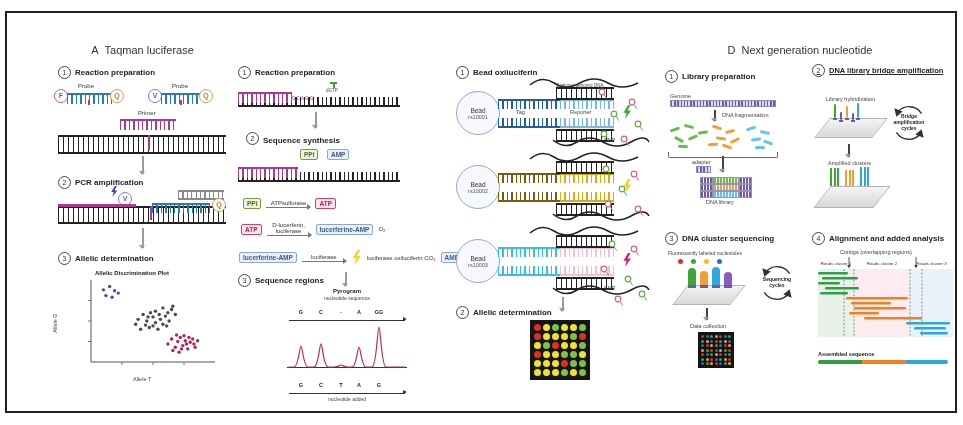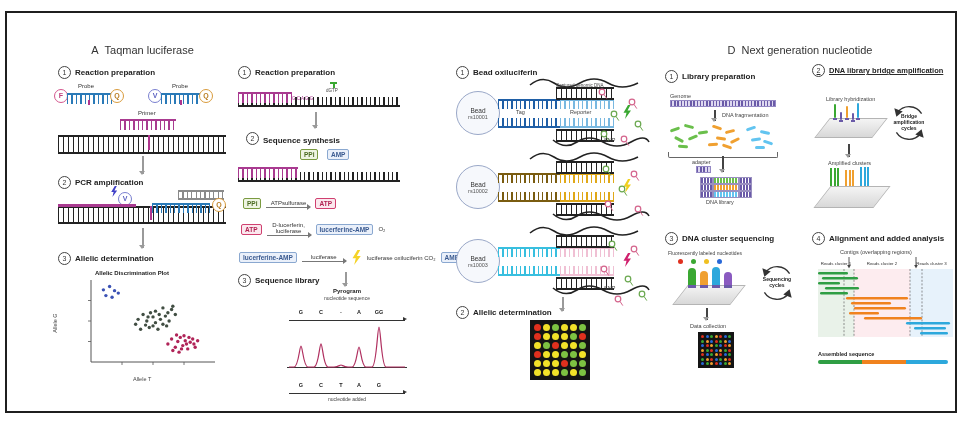--- a/index.html
+++ b/index.html
@@ -247,21 +247,21 @@
         <i style="font-style:normal">luciferase</i>
         <u class="rline"></u>
       </span>
     <span class="bolt"></span>
     <span class="plaintxt">luciferase oxiluciferin CO₂</span>
     <span class="rbox blue">AMP</span>
   </div>
 
   <div class="step" style="left:238px;top:274px;">
     <span class="snum">3</span>
-    <span class="slbl">Sequence library</span>
+    <span class="slbl">Sequence regions</span>
   </div>
   <div class="arr" style="left:345px;top:272px;height:14px;"></div>
 
   <div class="pyro" style="left:283px;top:288px;width:128px;">
     <div class="t">Pyrogram</div>
     <div class="s">nucleotide sequence</div>
     <div><svg width="120" height="8" viewBox="0 0 120 8">
           <text x="14" y="6.5" font-size="5.5" font-weight="bold" text-anchor="middle" fill="#222" font-family="Liberation Sans, sans-serif">G</text>
           <text x="34" y="6.5" font-size="5.5" font-weight="bold" text-anchor="middle" fill="#222" font-family="Liberation Sans, sans-serif">C</text>
           <text x="54" y="6.5" font-size="5.5" font-weight="bold" text-anchor="middle" fill="#222" font-family="Liberation Sans, sans-serif">-</text>

